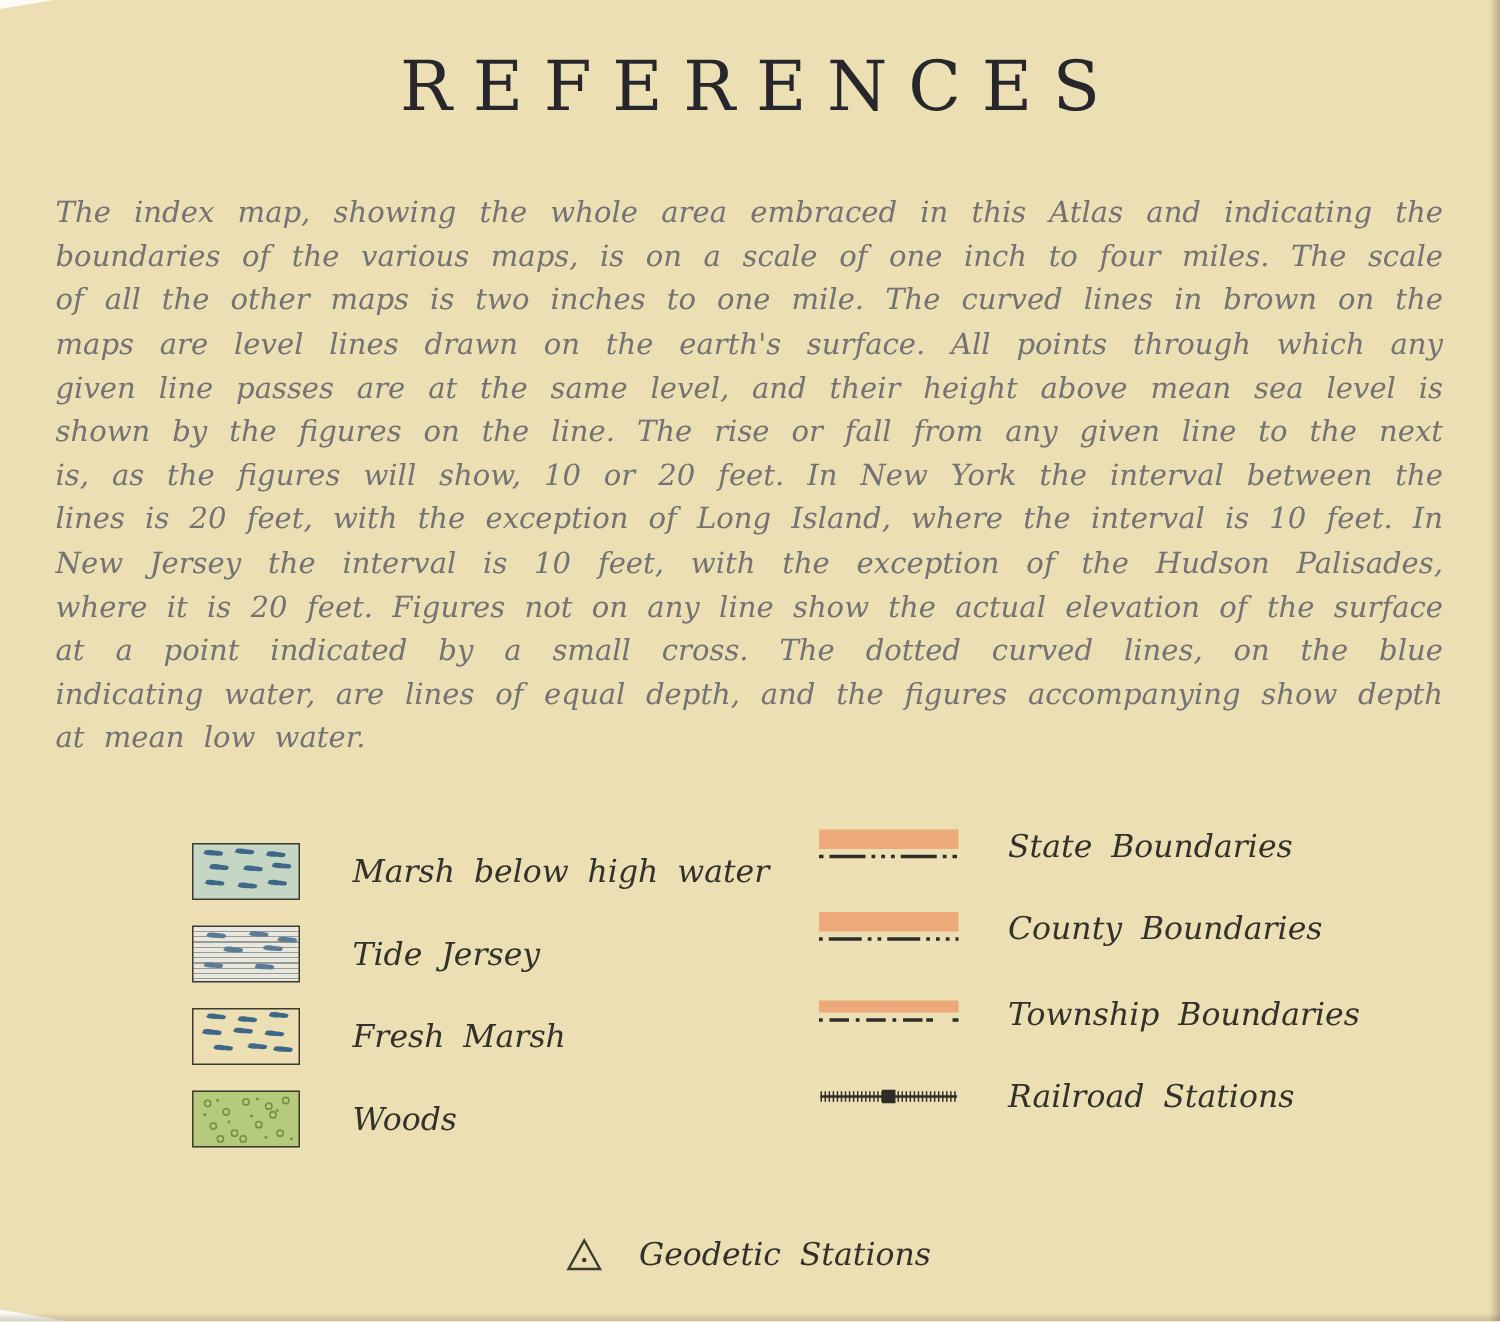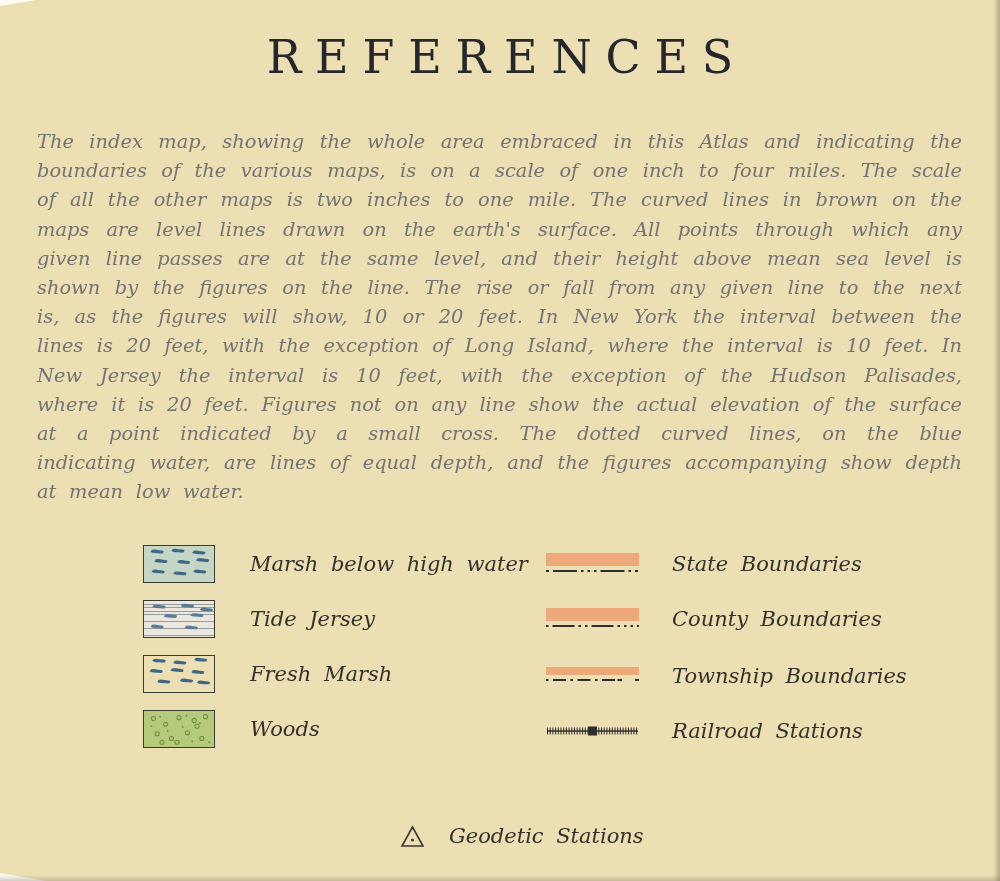--- a/index.html
+++ b/index.html
@@ -13,21 +13,21 @@
     position:absolute; top:30px; left:0; right:0;
     text-align:center; font-size:46px; letter-spacing:0.30em; text-indent:0.30em;
     color:#26262b; font-weight:400;
   }
   .para {
     position:absolute; left:37px; right:38px; top:127px;
     font-style:italic; font-size:19.4px; line-height:29.2px;
     text-align:justify; word-spacing:0.34em; color:#737373;
   }
   .row { position:absolute; display:flex; align-items:center; height:38px; }
-  .row.left  { left:143px; }
+  .row.left  { left:128px;margin-top:17px; }
   .row.right { left:545px; }
   .r1 { top:545px; } .r2 { top:600px; } .r3 { top:655px; } .r4 { top:710px; }
   .b1 { top:545px; } .b2 { top:600px; } .b3 { top:657px; } .b4 { top:712px; }
   .legend-label {
     font-style:italic; font-size:21px; color:#32322b;
     word-spacing:0.28em; white-space:nowrap;
   }
   .row.left  .legend-label { margin-left:35px; }
   .row.right .legend-label { margin-left:32px; }
   .swatch {
@@ -44,21 +44,21 @@
   .sw-woods { background:var(--woods-fill,#b6ca7d); }
   .tufts-strong { color:var(--marsh-mark,#3f6787); }
   .tufts-muted  { color:#5c7b95; }
   .wood-marks   { color:var(--woods-mark,#6f913f); }
   .bandsym { flex:0 0 auto; display:block; }
   .band { fill:var(--band,#eda97a); }
   .ink-stroke { stroke:var(--line-ink,#2e2e28); }
   .ink-fill { fill:var(--line-ink,#2e2e28); }
   .sym-row { position:absolute; display:flex; align-items:center; }
   .sym-clay { left:321px; top:770px; height:34px; }
-  .sym-geo  { left:399px; top:821px; height:30px; }
+  .sym-geo  { left:376px; top:821px; height:30px; }
   .sym-clay .legend-label { margin-left:29px; }
   .sym-geo  .legend-label { margin-left:23px; }
   .sym-icon { flex:0 0 auto; color:#3a3a31; }
   .edge-right { position:absolute; right:0; top:0; bottom:0; width:7px;
     background:linear-gradient(to right, rgba(110,100,82,0), rgba(105,96,80,0.40)); }
   .edge-bottom { position:absolute; left:0; right:0; bottom:0; height:6px;
     background:linear-gradient(to bottom, rgba(110,100,82,0), rgba(110,100,85,0.30)); }
   .corner-tl { position:absolute; left:0; top:0; width:36px; height:6px;
     background:#fcfbf4; clip-path:polygon(0 0,100% 0,0 100%); }
   .corner-bl { position:absolute; left:0; bottom:0; width:46px; height:8px;

